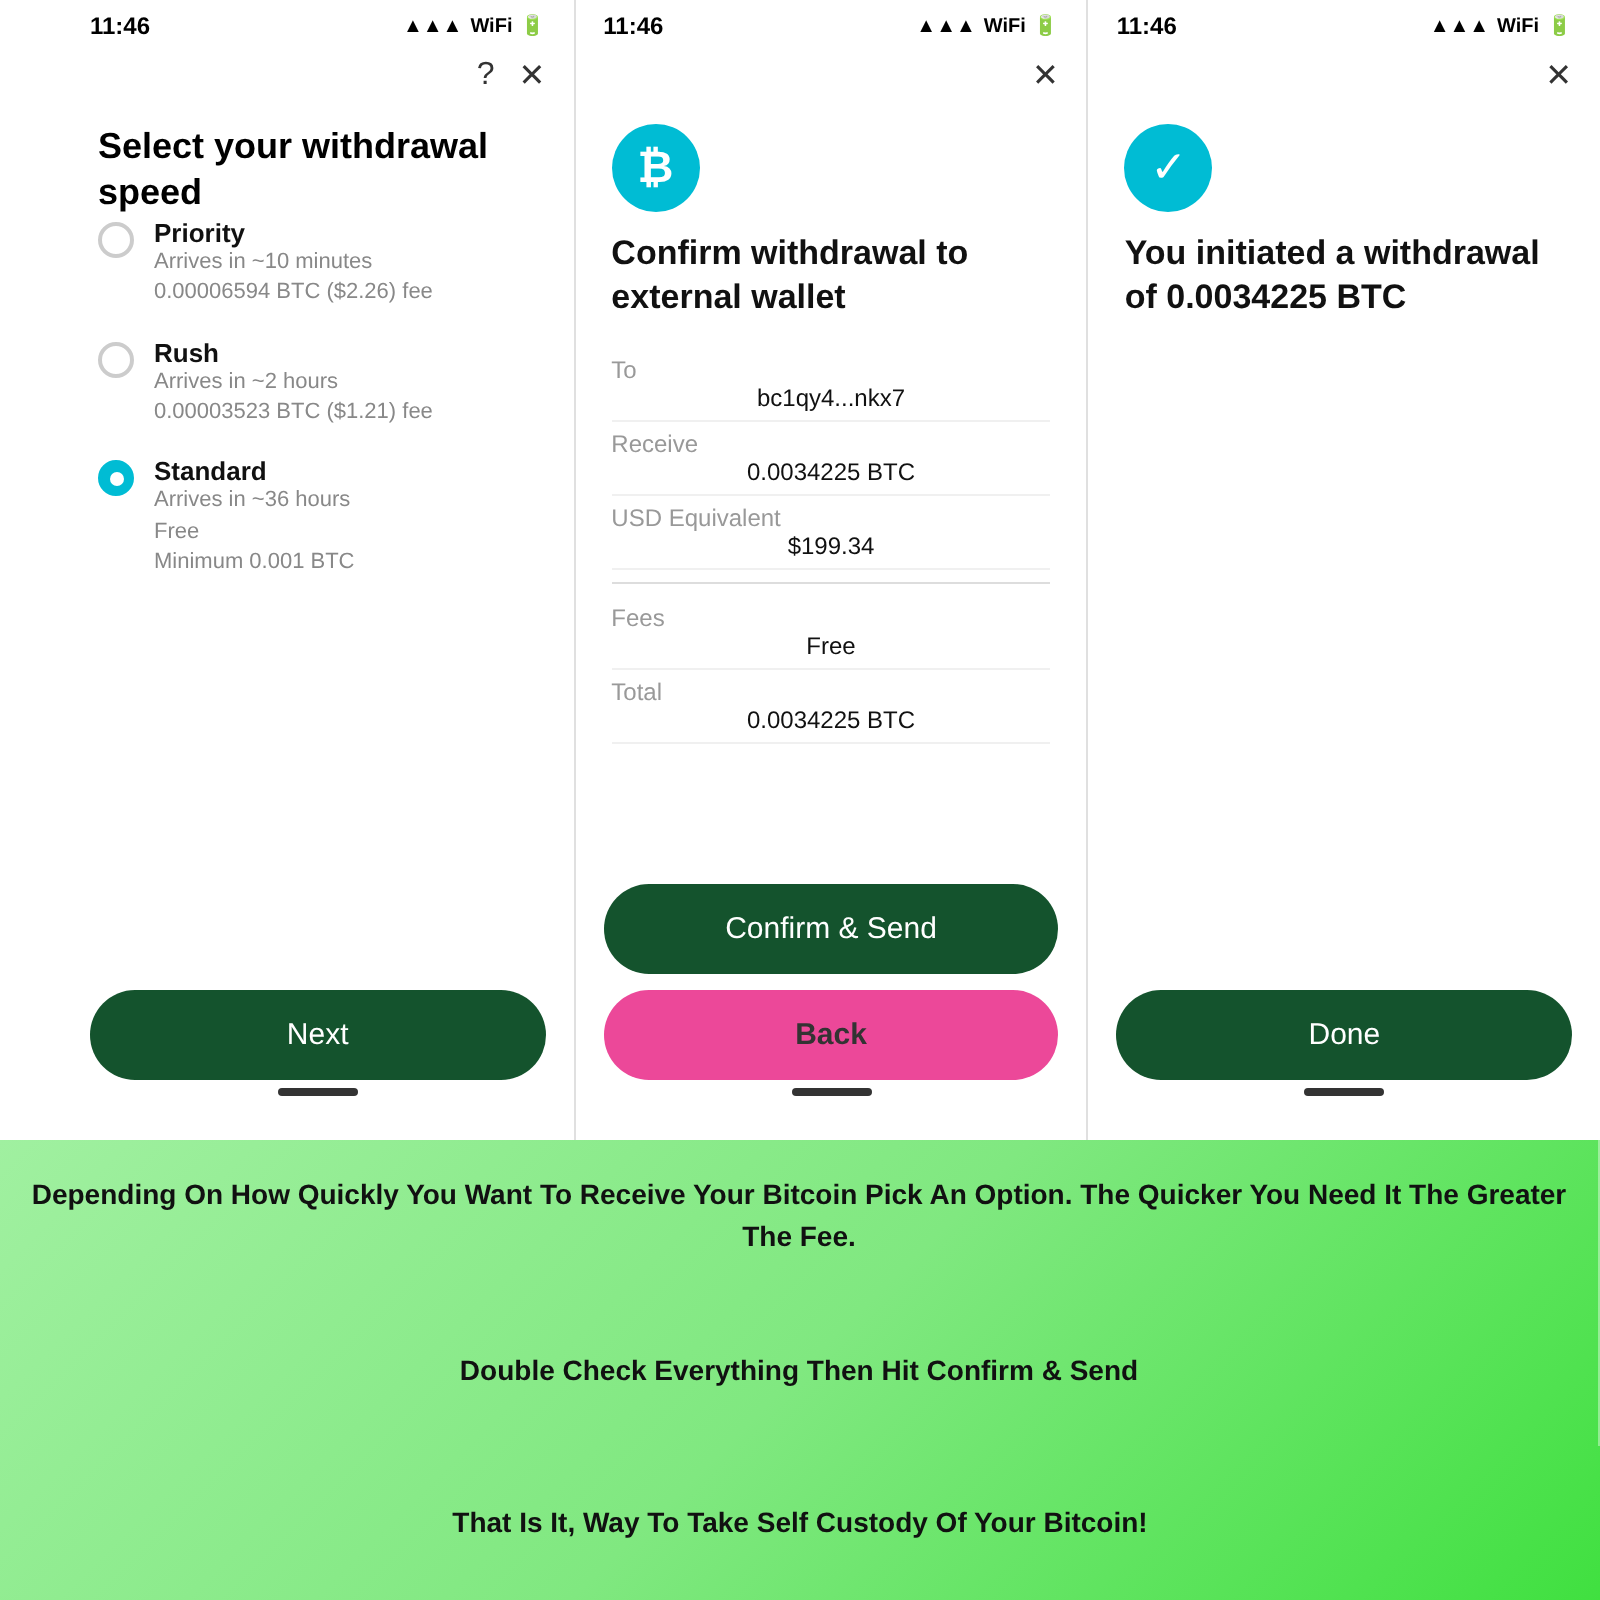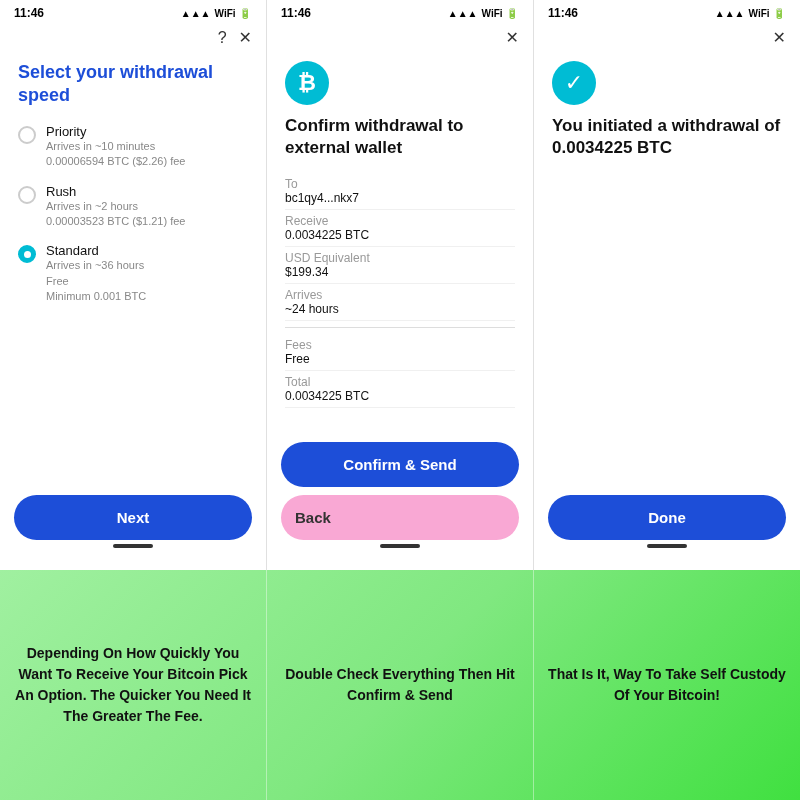--- a/index.html
+++ b/index.html
@@ -11,20 +11,21 @@
       display: flex;
       flex-direction: column;
     }
 
     .screens-row {
       display: flex;
       flex-direction: row;
       width: 800px;
       height: 570px;
       background: #fff;
+      padding-left: 31px;
     }
 
     .screen {
       flex: 1;
       display: flex;
       flex-direction: column;
       background: #fff;
       position: relative;
       border-right: 1px solid #e0e0e0;
       overflow: hidden;
@@ -61,22 +62,22 @@
     .screen-content {
       flex: 1;
       padding: 10px 18px 10px;
       overflow: hidden;
     }
 
     
     .screen-title {
       font-size: 18px;
       font-weight: 700;
-      color: #1d4ed8;
-      margin-bottom: 16px;
+      color: #000000;
+      margin-bottom: 0;
       line-height: 1.3;
     }
 
     .option-row {
       display: flex;
       align-items: flex-start;
       margin-bottom: 14px;
       gap: 10px;
     }
     .radio-outer {
@@ -95,56 +96,56 @@
       background: #00bcd4;
     }
     .radio-inner {
       width: 7px;
       height: 7px;
       border-radius: 50%;
       background: #fff;
     }
     .option-text .option-name {
       font-size: 13px;
-      font-weight: 400;
+      font-weight: 700;
       color: #111;
     }
     .option-text .option-sub {
       font-size: 11px;
       color: #888;
       line-height: 1.4;
     }
 
     
     .bottom-btn-area {
       padding: 8px 14px 16px;
     }
     .btn-cyan {
       width: 100%;
       padding: 14px;
-      background: #1d4ed8;
+      background: #14532d;
       border: none;
       border-radius: 30px;
       font-size: 15px;
-      font-weight: 700;
+      font-weight: 400;
       color: #fff;
       cursor: pointer;
       text-align: center;
     }
     .btn-gray {
       width: 100%;
       padding: 14px;
-      background: #f9a8d4;
+      background: #ec4899;
       border: none;
       border-radius: 30px;
       font-size: 15px;
       font-weight: 600;
       color: #333;
       cursor: pointer;
-      text-align: left;
+      text-align: center;
       margin-top: 8px;
     }
     .home-indicator {
       width: 40px;
       height: 4px;
       background: #333;
       border-radius: 2px;
       margin: 4px auto 6px;
     }
 
@@ -175,21 +176,21 @@
       margin-bottom: 10px;
     }
     .detail-row {
       display: flex;
       justify-content: space-between;
       padding: 4px 0;
       border-bottom: 1px solid #f0f0f0;
       flex-direction: column;
     }
     .detail-label { color: #999; }
-    .detail-value { color: #111; font-weight: 500; text-align: left; }
+    .detail-value { color: #111; font-weight: 500; text-align: center; }
     .detail-divider {
       border: none;
       border-top: 1px solid #ddd;
       margin: 6px 0;
     }
 
     
     .check-icon-circle {
       width: 44px;
       height: 44px;
@@ -205,21 +206,21 @@
     .initiated-title {
       font-size: 17px;
       font-weight: 700;
       color: #111;
       line-height: 1.3;
     }
 
     
     .captions-row {
       display: flex;
-      flex-direction: row;
+      flex-direction: column;
       width: 800px;
       height: 230px;
       background: linear-gradient(135deg, #a0f0a0 0%, #80e880 50%, #40e040 100%);
     }
     .caption-panel {
       flex: 1;
       display: flex;
       align-items: center;
       justify-content: center;
       padding: 16px 14px;
@@ -314,24 +315,20 @@
           <span class="detail-value">bc1qy4...nkx7</span>
         </div>
         <div class="detail-row">
           <span class="detail-label">Receive</span>
           <span class="detail-value">0.0034225 BTC</span>
         </div>
         <div class="detail-row">
           <span class="detail-label">USD Equivalent</span>
           <span class="detail-value">$199.34</span>
         </div>
-        <div class="detail-row">
-          <span class="detail-label">Arrives</span>
-          <span class="detail-value">~24 hours</span>
-        </div>
         <hr class="detail-divider">
         <div class="detail-row">
           <span class="detail-label">Fees</span>
           <span class="detail-value">Free</span>
         </div>
         <div class="detail-row">
           <span class="detail-label">Total</span>
           <span class="detail-value">0.0034225 BTC</span>
         </div>
       </div>

